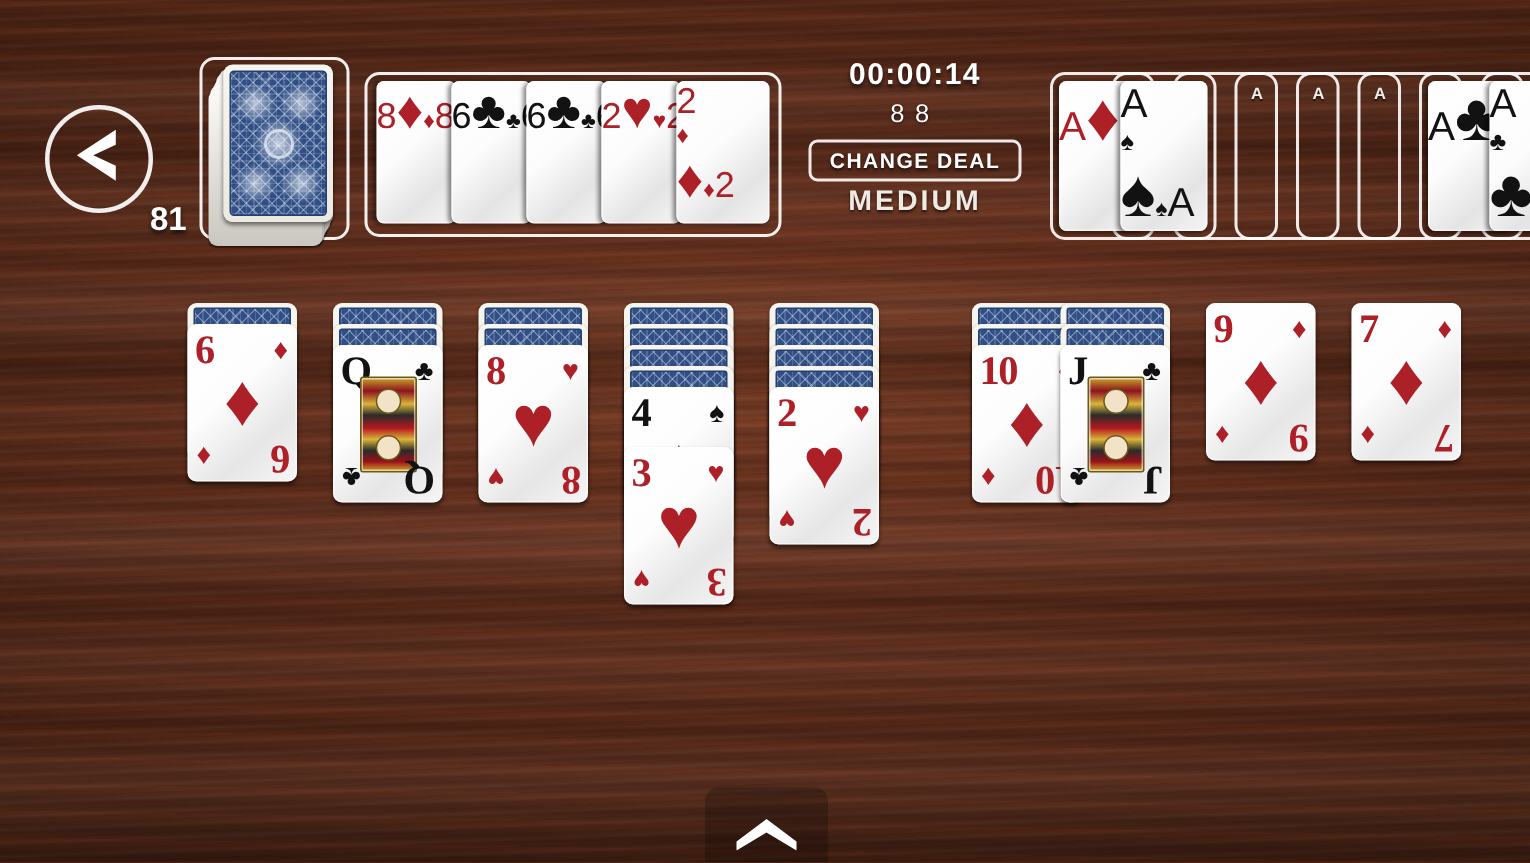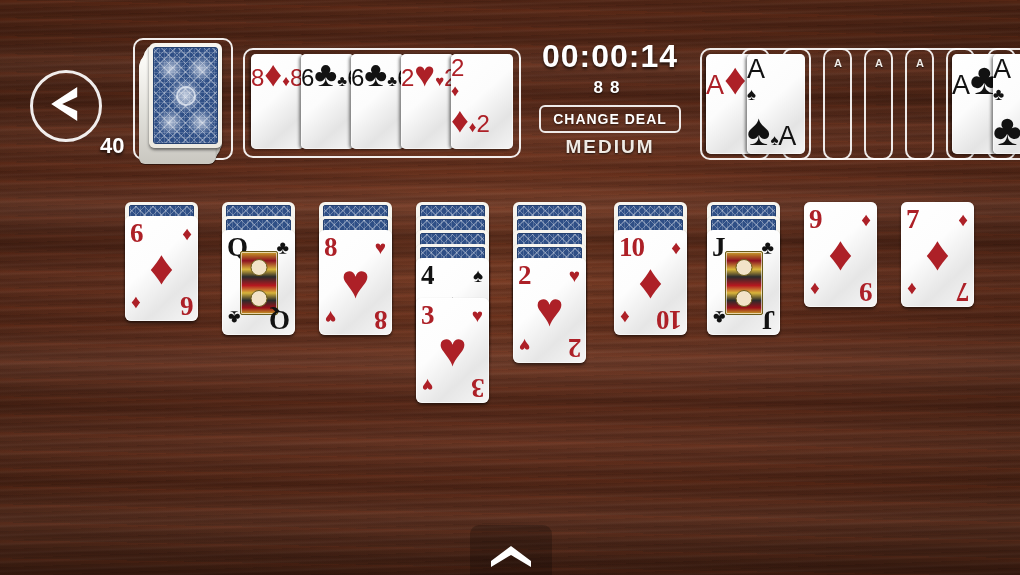--- a/index.html
+++ b/index.html
@@ -109,22 +109,22 @@
     background:linear-gradient(138deg,#ffffff 0%,#fcfcfc 45%,#e4e4e4 75%,#f5f5f5 100%);
     box-shadow:-2px 1px 3px rgba(0,0,0,.45), 0 0 0 1px rgba(255,255,255,.5) inset; overflow:hidden; }
   .fcard .rank { left:4px; top:2px; font-size:27px; }
   .fcard .suit-sm { right:5px; top:5px; font-size:17px; display:none; }
   .fcard .suit-big { font-size:44px; }
   .fcard .suit-sm-b { left:5px; bottom:4px; font-size:15px; }
   .fcard .rank-b { right:3px; bottom:0px; font-size:27px; }
   .fcard.top .suit-sm { display:block; }
   
   #game-info { position:absolute; left:510px; top:40px; width:200px; text-align:center; color:#fff; }
-  #timer { font-size:32px; font-weight:bold; letter-spacing:1px; text-shadow:0 2px 3px rgba(0,0,0,.7); line-height:1; }
-  #score-row { font-size:17px; font-weight:bold; margin-top:6px; letter-spacing:7px; text-shadow:0 1px 2px rgba(0,0,0,.7); }
+  #timer { font-size:20px; font-weight:bold; letter-spacing:1px; text-shadow:0 2px 3px rgba(0,0,0,.7); line-height:1; }
+  #score-row { font-size:17px; font-weight:normal; margin-top:6px; letter-spacing:7px; text-shadow:0 1px 2px rgba(0,0,0,.7); }
   #difficulty { font-size:19px; font-weight:bold; letter-spacing:2px; margin-top:3px; color:#efeae4; text-shadow:0 1px 2px rgba(0,0,0,.7); }
   #change-deal-button { margin:7px auto 0; width:142px; height:28px; line-height:25px;
     border:2px solid rgba(255,255,255,.9); border-radius:6px; font-size:14px; font-weight:bold;
     letter-spacing:1px; color:#fff; text-shadow:0 1px 2px rgba(0,0,0,.6); cursor:pointer; }
   
   #back-button { position:absolute; left:30px; top:70px; width:72px; height:72px; border-radius:50%;
     border:3px solid rgba(255,255,255,.92); cursor:pointer; }
   #back-button .chev { position:absolute; left:50%; top:50%; transform:translate(-56%,-50%); }
   #stock-count { position:absolute; left:100px; top:133px; font-size:22px; font-weight:bold; color:#fff;
     text-shadow:0 2px 3px rgba(0,0,0,.75); }
@@ -141,21 +141,21 @@
 
 <div class="stage">
 
   <div id="back-button">
     <span class="chev">
       <svg width="30" height="38" viewBox="0 0 30 38">
           <polygon points="28,2 28,12 13,19 28,26 28,36 2,19" fill="#ffffff"></polygon>
         </svg>
     </span>
   </div>
-  <div id="stock-count">40</div>
+  <div id="stock-count">81</div>
 
   <div id="stock-pile">
     <div class="stock-frame"></div>
     <div id="stock-edges">
         <div class="stock-edge" style="top:8px; left:13px;"></div>
         <div class="stock-edge" style="top:9.6px; left:12.2px;"></div>
         <div class="stock-edge" style="top:11.2px; left:11.4px;"></div>
         <div class="stock-edge" style="top:12.8px; left:10.6px;"></div>
         <div class="stock-edge" style="top:14.4px; left:9.8px;"></div>
         <div class="stock-edge" style="top:16px; left:9px;"></div>
@@ -315,21 +315,21 @@
           </div>
           <div class="card" style="left:0; top:56px; z-index:5;">
             <span class="rank red">2</span>
             <span class="suit-sm red">♥</span>
             <span class="suit-big red">♥</span>
             <span class="suit-sm-b red">♥</span>
             <span class="rank-b red">2</span>
           </div>
         </div>
       </div>
-      <div class="column" style="left:590px;padding-left:24px;">
+      <div class="column" style="left:624px;padding-left:24px;">
         <div style="position:relative; width:73px; height:133px;">
           <div class="backsliver" style="left:0; top:0px; z-index:1;">
             <div class="inner" style="background-color:#2f4f86;background-image:repeating-linear-gradient(45deg, rgba(255,255,255,.30) 0 1px, rgba(0,0,0,0) 1px 6px),repeating-linear-gradient(-45deg, rgba(255,255,255,.30) 0 1px, rgba(0,0,0,0) 1px 6px),repeating-linear-gradient(90deg, rgba(255,255,255,.16) 0 1px, rgba(0,0,0,0) 1px 5px);border:1px solid #24406f;"></div>
           </div>
           <div class="backsliver" style="left:0; top:14px; z-index:2;">
             <div class="inner" style="background-color:#2f4f86;background-image:repeating-linear-gradient(45deg, rgba(255,255,255,.30) 0 1px, rgba(0,0,0,0) 1px 6px),repeating-linear-gradient(-45deg, rgba(255,255,255,.30) 0 1px, rgba(0,0,0,0) 1px 6px),repeating-linear-gradient(90deg, rgba(255,255,255,.16) 0 1px, rgba(0,0,0,0) 1px 5px);border:1px solid #24406f;"></div>
           </div>
           <div class="card" style="left:0; top:28px; z-index:3;">
             <span class="rank red">10</span>
             <span class="suit-sm red">♦</span>

